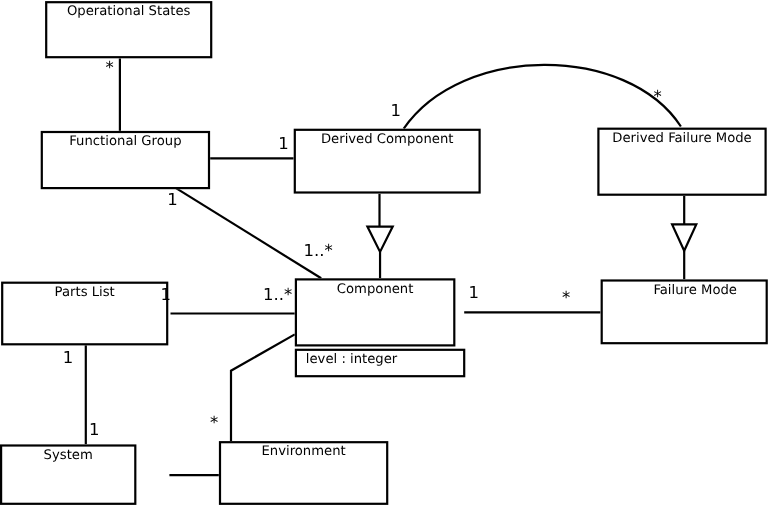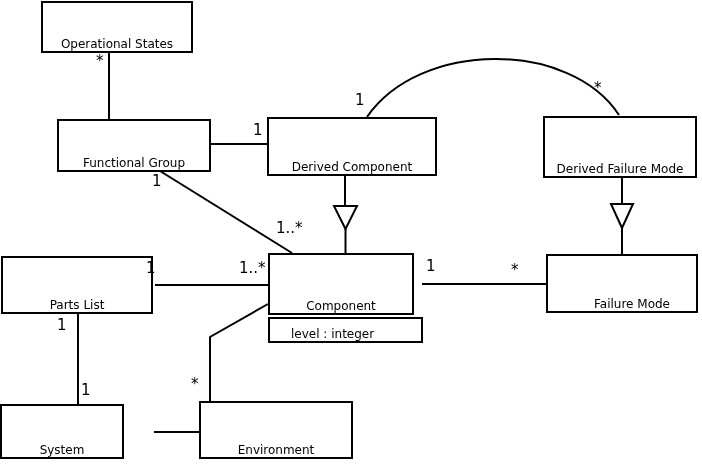--- a/index.html
+++ b/index.html
@@ -33,29 +33,29 @@
     stroke: #000000;
     stroke-width: 2;
     fill: #ffffff;
   }
   .cls {
     position: absolute;
     box-sizing: border-box;
     border: 2px solid #000000;
     background: #ffffff;
     display: flex;
-    align-items: flex-end;
+    align-items: flex-start;
     justify-content: center;
     text-align: center;
     font-size: 12px;
     z-index: 2;
   }
   .cls.attr-compartment {
     justify-content: flex-start;
-    padding-left: 21px;
+    padding-left: 8px;
     text-align: left;
   }
   .mult {
     position: absolute;
     font-size: 15px;
     line-height: 15px;
     z-index: 3;
     white-space: nowrap;
   }
 </style>
@@ -83,21 +83,21 @@
     <path d="M155 285 L268 285"></path>
     <path d="M78 313 L78 404"></path>
     <path d="M154 432 L199 432"></path>
     <path d="M210 401 L210 337 L268 304"></path>
   </svg>
 
   <div class="cls" style="left:41px;top:1px;width:152px;height:52px;">
     <span>Operational States</span>
   </div>
 
-  <div class="cls" style="left:37px;top:119px;width:154px;height:53px;margin-left:20px;">
+  <div class="cls" style="left:37px;top:119px;width:154px;height:53px;">
     <span>Functional Group</span>
   </div>
 
   <div class="cls" style="left:267px;top:117px;width:170px;height:59px;">
     <span>Derived Component</span>
   </div>
 
   <div class="cls" style="left:543px;top:116px;width:154px;height:62px;">
     <span>Derived Failure Mode</span>
   </div>

